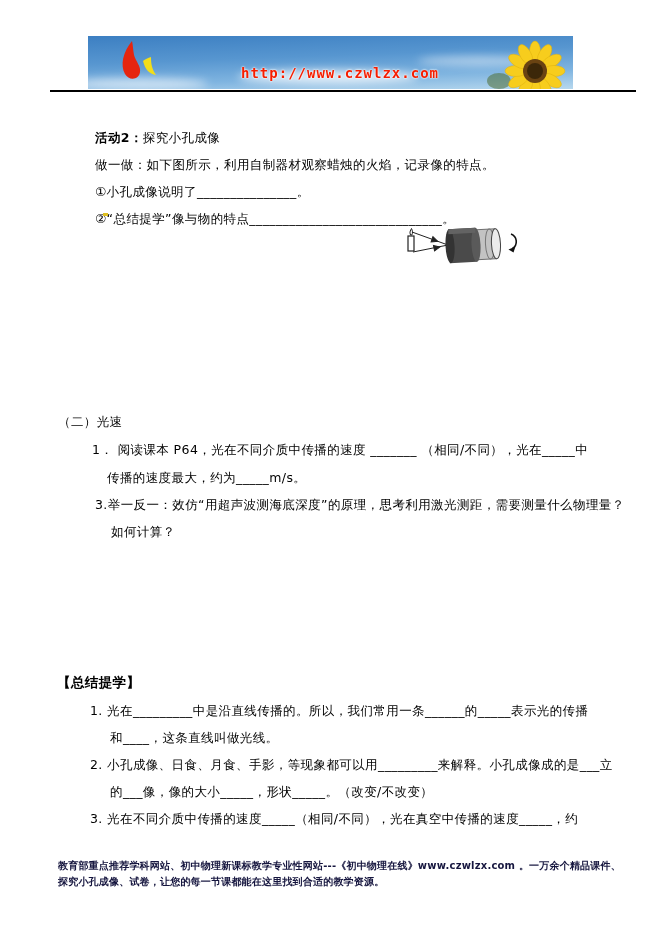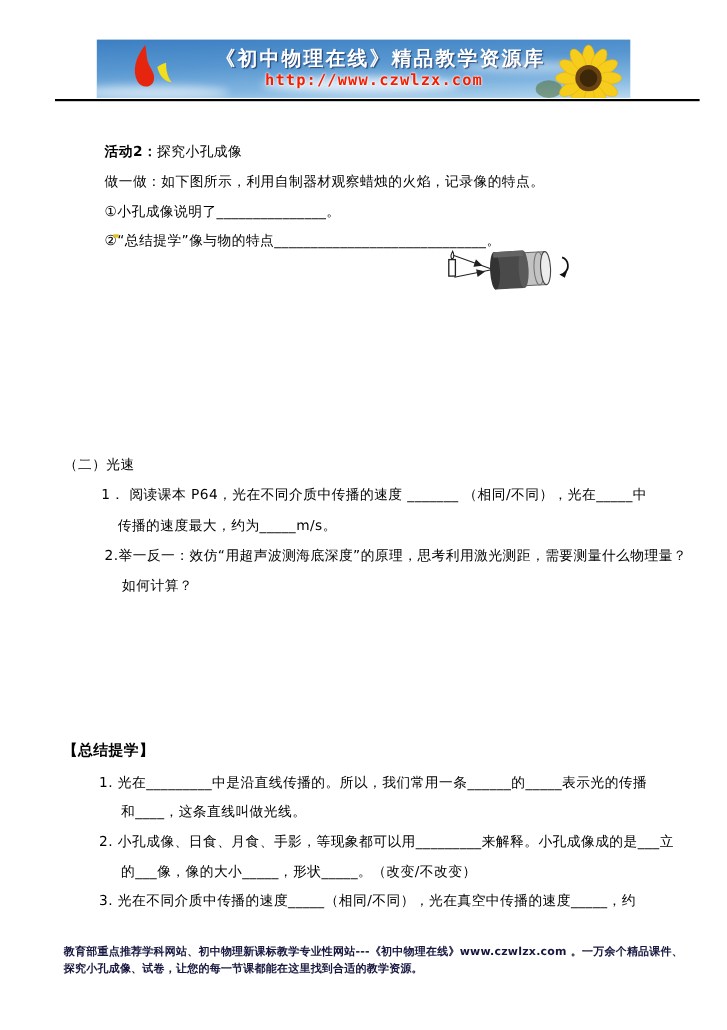--- a/index.html
+++ b/index.html
@@ -40,21 +40,20 @@
 <div class="page">
 
   <div class="banner">
     <div class="cloud c1"></div>
     <div class="cloud c2"></div>
     <div class="cloud c3"></div>
     <svg class="logo-svg" width="54" height="50" viewBox="0 0 54 50">
       <path d="M22 3 C13 14 10 27 15 36 C19 43 29 42 30 34 C31 28 26 24 24 17 C23 12 23 7 22 3 Z" fill="#e6250f"></path>
       <path d="M33 23 C35 31 39 36 46 37 C42 31 41 26 41 19 C38 20 35 21 33 23 Z" fill="#f2de1a"></path>
     </svg>
-    <div class="banner-title">《初中物理在线》精品教学资源库</div>
     <div class="banner-url">http://www.czwlzx.com</div>
     <svg class="sunflower-svg" width="100" height="62" viewBox="0 0 100 62">
       <ellipse cx="22" cy="46" rx="12" ry="8" fill="#4f6d33" opacity="0.55"></ellipse>
       <g transform="translate(58,36)">
         <g fill="#f7cd1d" stroke="#e0b10c" stroke-width="0.5">
           <ellipse cx="0" cy="-19" rx="5.5" ry="11"></ellipse>
           <ellipse cx="0" cy="-19" rx="5.5" ry="11" transform="rotate(30)"></ellipse>
           <ellipse cx="0" cy="-19" rx="5.5" ry="11" transform="rotate(60)"></ellipse>
           <ellipse cx="0" cy="-19" rx="5.5" ry="11" transform="rotate(90)"></ellipse>
           <ellipse cx="0" cy="-19" rx="5.5" ry="11" transform="rotate(120)"></ellipse>
@@ -110,21 +109,21 @@
 
     <g>
       <path d="M113 13 c 6.5 2.5 7 11 1.5 14.5" fill="none" stroke="#111" stroke-width="1.6"></path>
       <polygon points="117.5,25.5 110.5,28.5 115.5,31.5" fill="#111"></polygon>
     </g>
   </svg>
 
   <div class="abs t" style="left:58px;top:401px;">（二）光速</div>
   <div class="abs t" style="left:92px;top:429px;">1． 阅读课本 P64，光在不同介质中传播的速度 _______ （相同/不同），光在_____中</div>
   <div class="abs t" style="left:107px;top:457px;">传播的速度最大，约为_____m/s。</div>
-  <div class="abs t" style="left:95px;top:484px;">2.举一反一：效仿“用超声波测海底深度”的原理，思考利用激光测距，需要测量什么物理量？</div>
+  <div class="abs t" style="left:95px;top:484px;">3.举一反一：效仿“用超声波测海底深度”的原理，思考利用激光测距，需要测量什么物理量？</div>
   <div class="abs t" style="left:111px;top:511px;">如何计算？</div>
 
   <div class="abs t bold" style="left:57px;top:662px;font-size:13.5px;">【总结提学】</div>
   <div class="abs t" style="left:90px;top:690px;">1. 光在_________中是沿直线传播的。所以，我们常用一条______的_____表示光的传播</div>
   <div class="abs t" style="left:110px;top:717px;">和____，这条直线叫做光线。</div>
   <div class="abs t" style="left:90px;top:744px;">2. 小孔成像、日食、月食、手影，等现象都可以用_________来解释。小孔成像成的是___立</div>
   <div class="abs t" style="left:110px;top:771px;">的___像，像的大小_____，形状_____。（改变/不改变）</div>
   <div class="abs t" style="left:90px;top:798px;">3. 光在不同介质中传播的速度_____（相同/不同），光在真空中传播的速度_____，约</div>
 
   <div class="footer">

